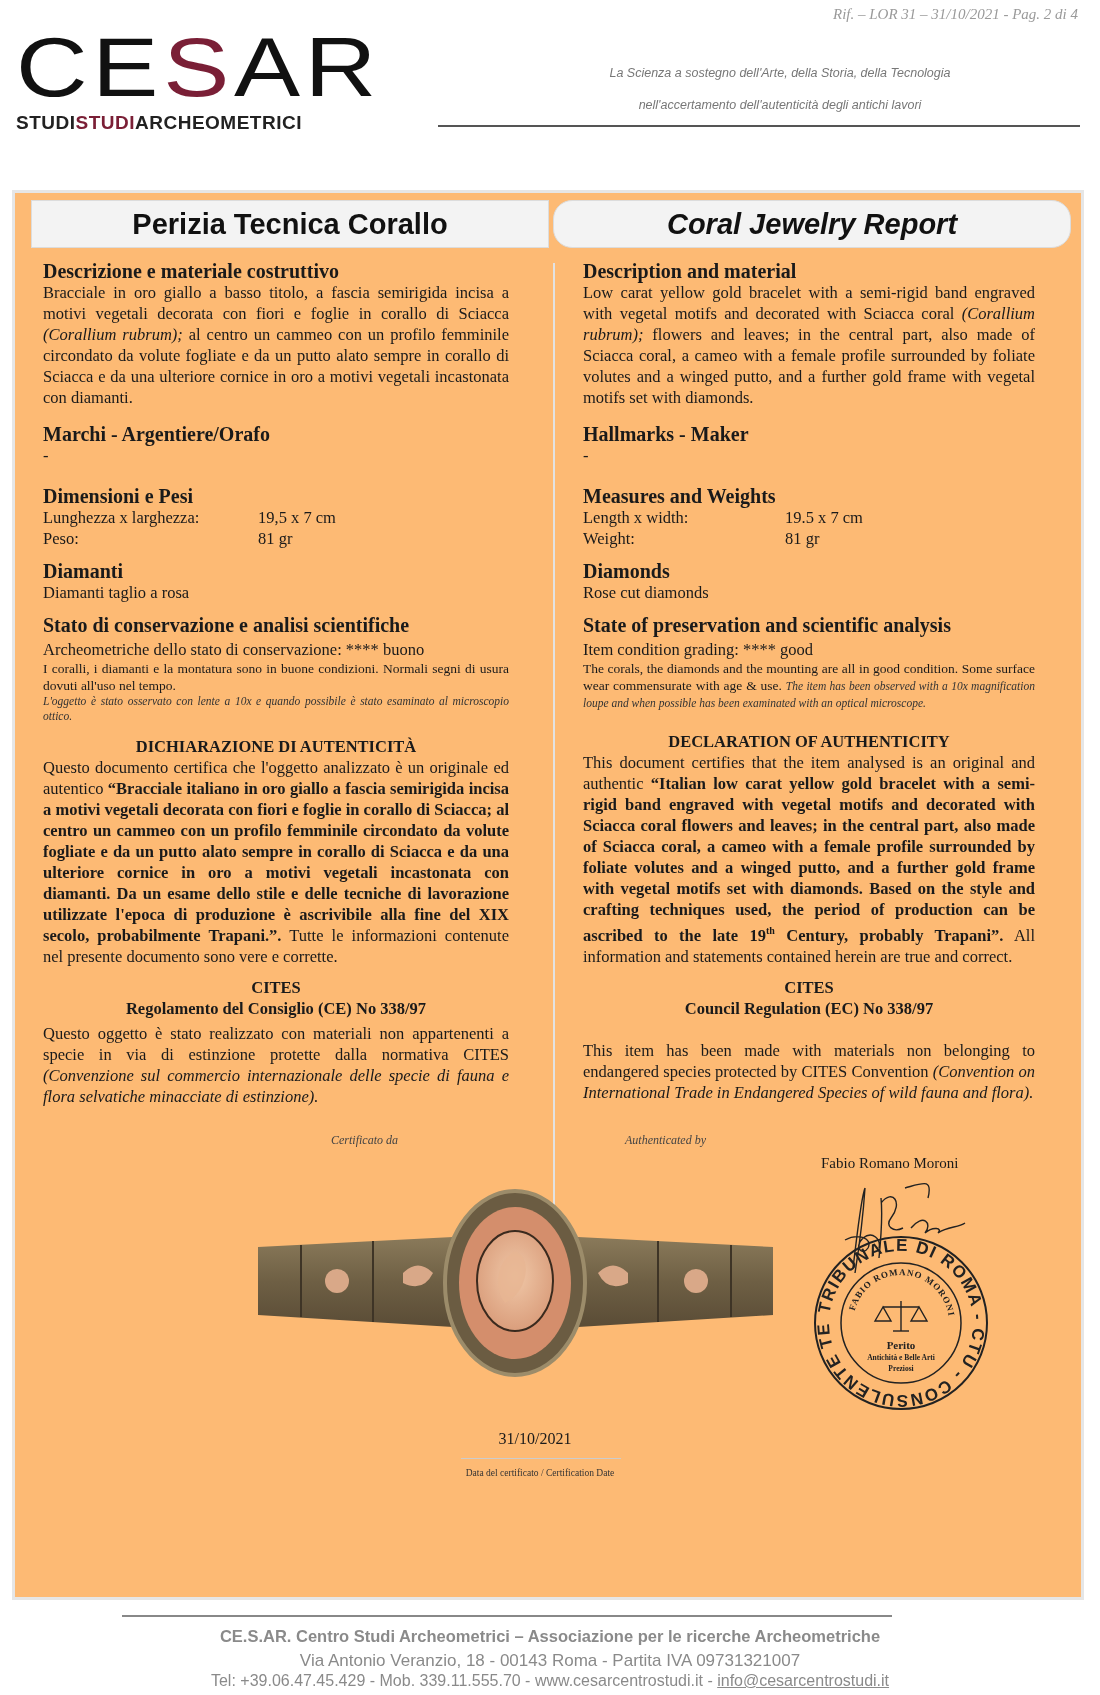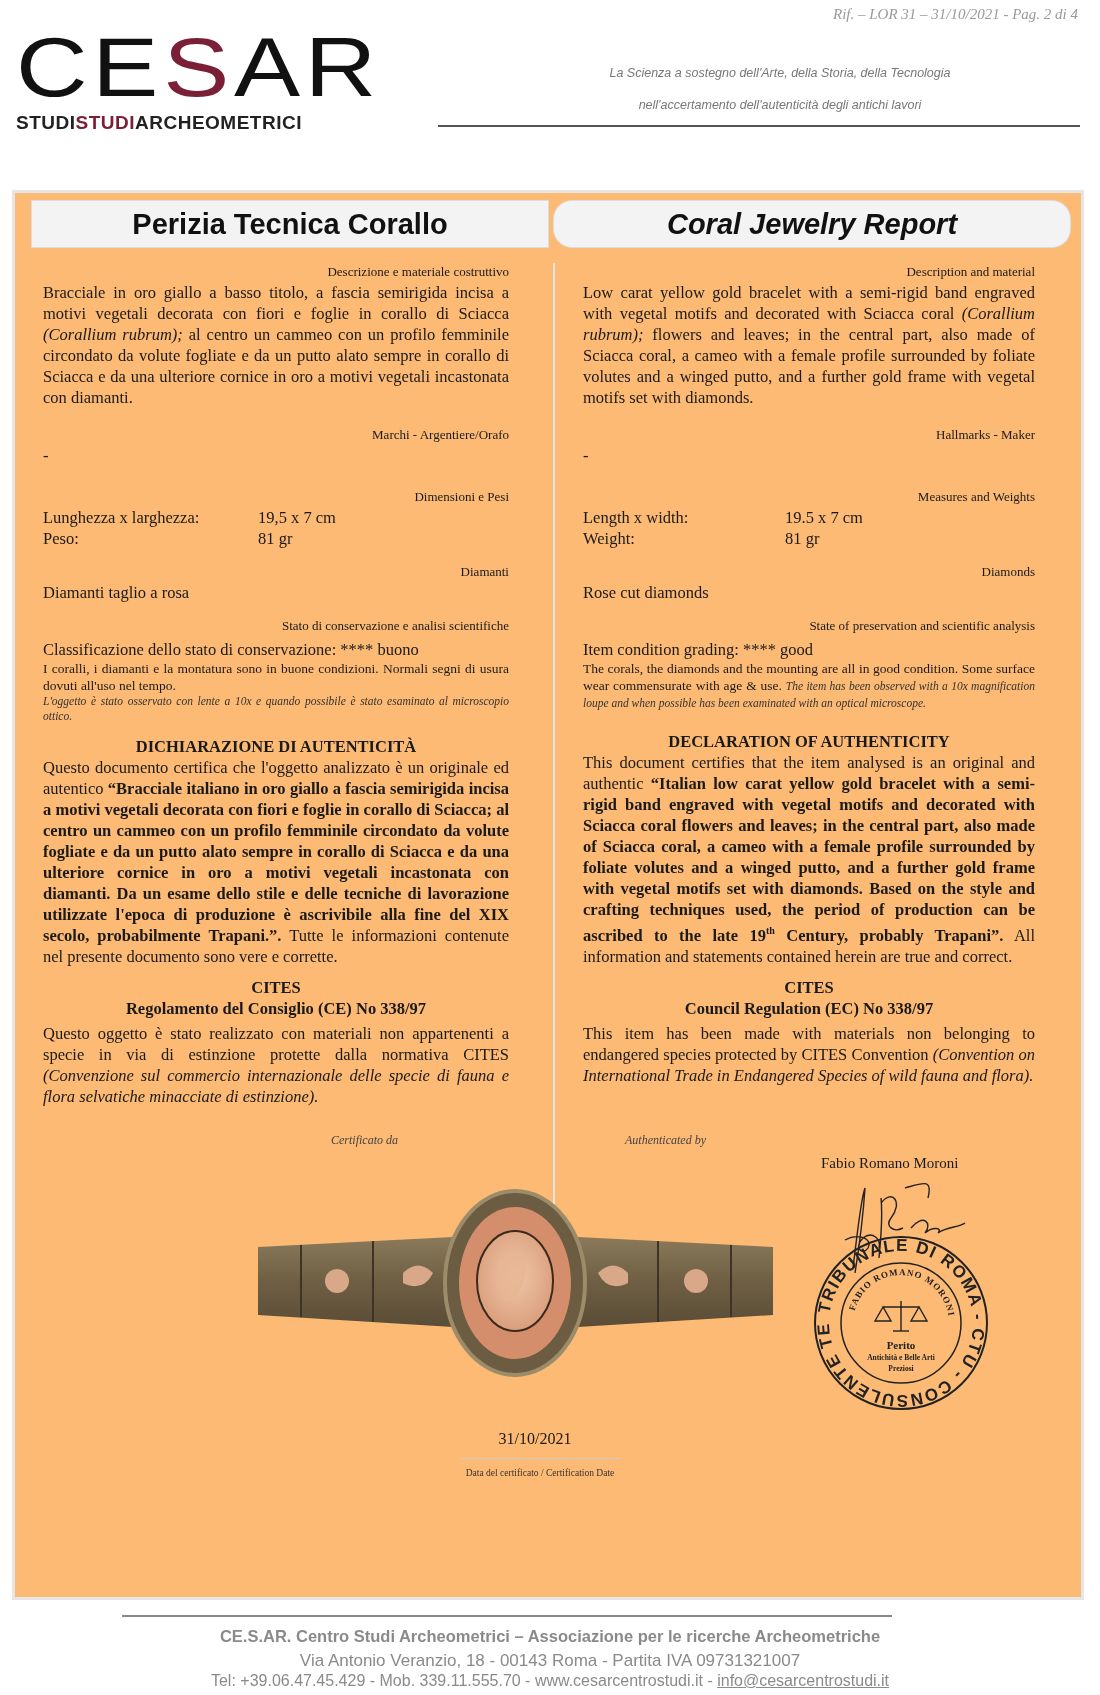--- a/index.html
+++ b/index.html
@@ -23,21 +23,21 @@
   .title-row { position: absolute; left: 16px; top: 7px; width: 1040px; height: 48px; display: flex; }
   .title-cell { flex: 1; background: #f3f3f3; border: 1px solid #dcdcdc; display: flex; align-items: center; justify-content: center; font-family: "Liberation Sans", sans-serif; font-size: 29px; color: #111; }
   .title-cell.en { font-style: italic; font-weight: 700; border-radius: 19px; }
   .title-cell.it { font-weight: 700; margin-right: 4px; }
   .divider { position: absolute; left: 538px; top: 70px; width: 2px; height: 1000px; background: #e2e2e2; }
 
   .col { position: absolute; top: 68px; width: 466px; font-size: 16.5px; line-height: 21px; }
   .col.it { left: 28px; }
   .col.en { left: 568px; width: 452px; }
   .col p { text-align: justify; }
-  .h { font-weight: 400; font-size: 13px; text-align: right; }
+  .h { font-weight: 700; font-size: 20px; }
   .blk { margin-bottom: 12px; }
   .kv { display: flex; }
   .kv .k { width: 215px; }
   .col.en .kv .k { width: 202px; }
   .small { font-size: 13.5px; line-height: 17px; text-align: justify; }
   .tiny { font-size: 11.5px; line-height: 15px; font-style: italic; text-align: justify; color: #333; }
   .center-h { text-align: center; font-weight: 700; font-size: 16.5px; }
   .i { font-style: italic; }
   .b { font-weight: 700; }
   sup { font-size: 10px; }
@@ -106,21 +106,21 @@
           <span class="k">Peso:</span>
           <span>81 gr</span>
         </div>
     </div>
     <div class="blk">
       <div class="h">Diamanti</div>
       <div>Diamanti taglio a rosa</div>
     </div>
     <div class="blk">
       <div class="h" style="margin-bottom:3px">Stato di conservazione e analisi scientifiche</div>
-      <div>Classificazione dello stato di conservazione: **** buono</div>
+      <div>Archeometriche dello stato di conservazione: **** buono</div>
       <p class="small">I coralli, i diamanti e la montatura sono in buone condizioni. Normali segni di usura dovuti all'uso nel tempo.</p>
       <p class="tiny">L'oggetto è stato osservato con lente a 10x e quando possibile è stato esaminato al microscopio ottico.</p>
     </div>
     <div class="center-h" style="margin-top:8px">DICHIARAZIONE DI AUTENTICITÀ</div>
     <p><span>Questo documento certifica che l'oggetto analizzato è un originale ed autentico </span><span class="b">“Bracciale italiano in oro giallo a fascia semirigida incisa a motivi vegetali decorata con fiori e foglie in corallo di Sciacca; al centro un cammeo con un profilo femminile circondato da volute fogliate e da un putto alato sempre in corallo di Sciacca e da una ulteriore cornice in oro a motivi vegetali incastonata con diamanti. Da un esame dello stile e delle tecniche di lavorazione utilizzate l'epoca di produzione è ascrivibile alla fine del XIX secolo, probabilmente Trapani.”.</span><span> Tutte le informazioni contenute nel presente documento sono vere e corrette.</span></p>
     <div class="center-h" style="margin-top:10px">CITES</div>
     <div class="center-h">Regolamento del Consiglio (CE) No 338/97</div>
     <p style="margin-top:4px"><span>Questo oggetto è stato realizzato con materiali non appartenenti a specie in via di estinzione protette dalla normativa CITES </span><span class="i">(Convenzione sul commercio internazionale delle specie di fauna e flora selvatiche minacciate di estinzione).</span></p>
   </div>
 
@@ -150,21 +150,21 @@
     </div>
     <div class="blk">
       <div class="h" style="margin-bottom:3px">State of preservation and scientific analysis</div>
       <div>Item condition grading: **** good</div>
       <p class="small"><span>The corals, the diamonds and the mounting are all in good condition. Some surface wear commensurate with age &amp; use. </span><span class="tiny">The item has been observed with a 10x magnification loupe and when possible has been examinated with an optical microscope.</span></p>
     </div>
     <div class="center-h" style="margin-top:20px">DECLARATION OF AUTHENTICITY</div>
     <p><span>This document certifies that the item analysed is an original and authentic </span><span class="b">“Italian low carat yellow gold bracelet with a semi-rigid band engraved with vegetal motifs and decorated with Sciacca coral flowers and leaves; in the central part, also made of Sciacca coral, a cameo with a female profile surrounded by foliate volutes and a winged putto, and a further gold frame with vegetal motifs set with diamonds. Based on the style and crafting techniques used, the period of production can be ascribed to the late 19</span><sup class="b">th</sup><span class="b"> Century, probably Trapani”.</span><span> All information and statements contained herein are true and correct.</span></p>
     <div class="center-h" style="margin-top:10px">CITES</div>
     <div class="center-h">Council Regulation (EC) No 338/97</div>
-    <p style="margin-top:4px"><span>This item has been made with materials non belonging to endangered species protected by CITES Convention </span><span class="i">(Convention on International Trade in Endangered Species of wild fauna and flora).</span></p>
+    <p style="margin-top:21px"><span>This item has been made with materials non belonging to endangered species protected by CITES Convention </span><span class="i">(Convention on International Trade in Endangered Species of wild fauna and flora).</span></p>
   </div>
 
   <div class="cert-label it">Certificato da</div>
   <div class="cert-label en">Authenticated by</div>
 
   <svg class="bracelet" viewBox="0 0 525 200">
     <defs>
       <linearGradient id="gold" x1="0" y1="0" x2="0" y2="1">
         <stop offset="0" stop-color="#8a7a5a"></stop>
         <stop offset="0.5" stop-color="#6e5f44"></stop>

